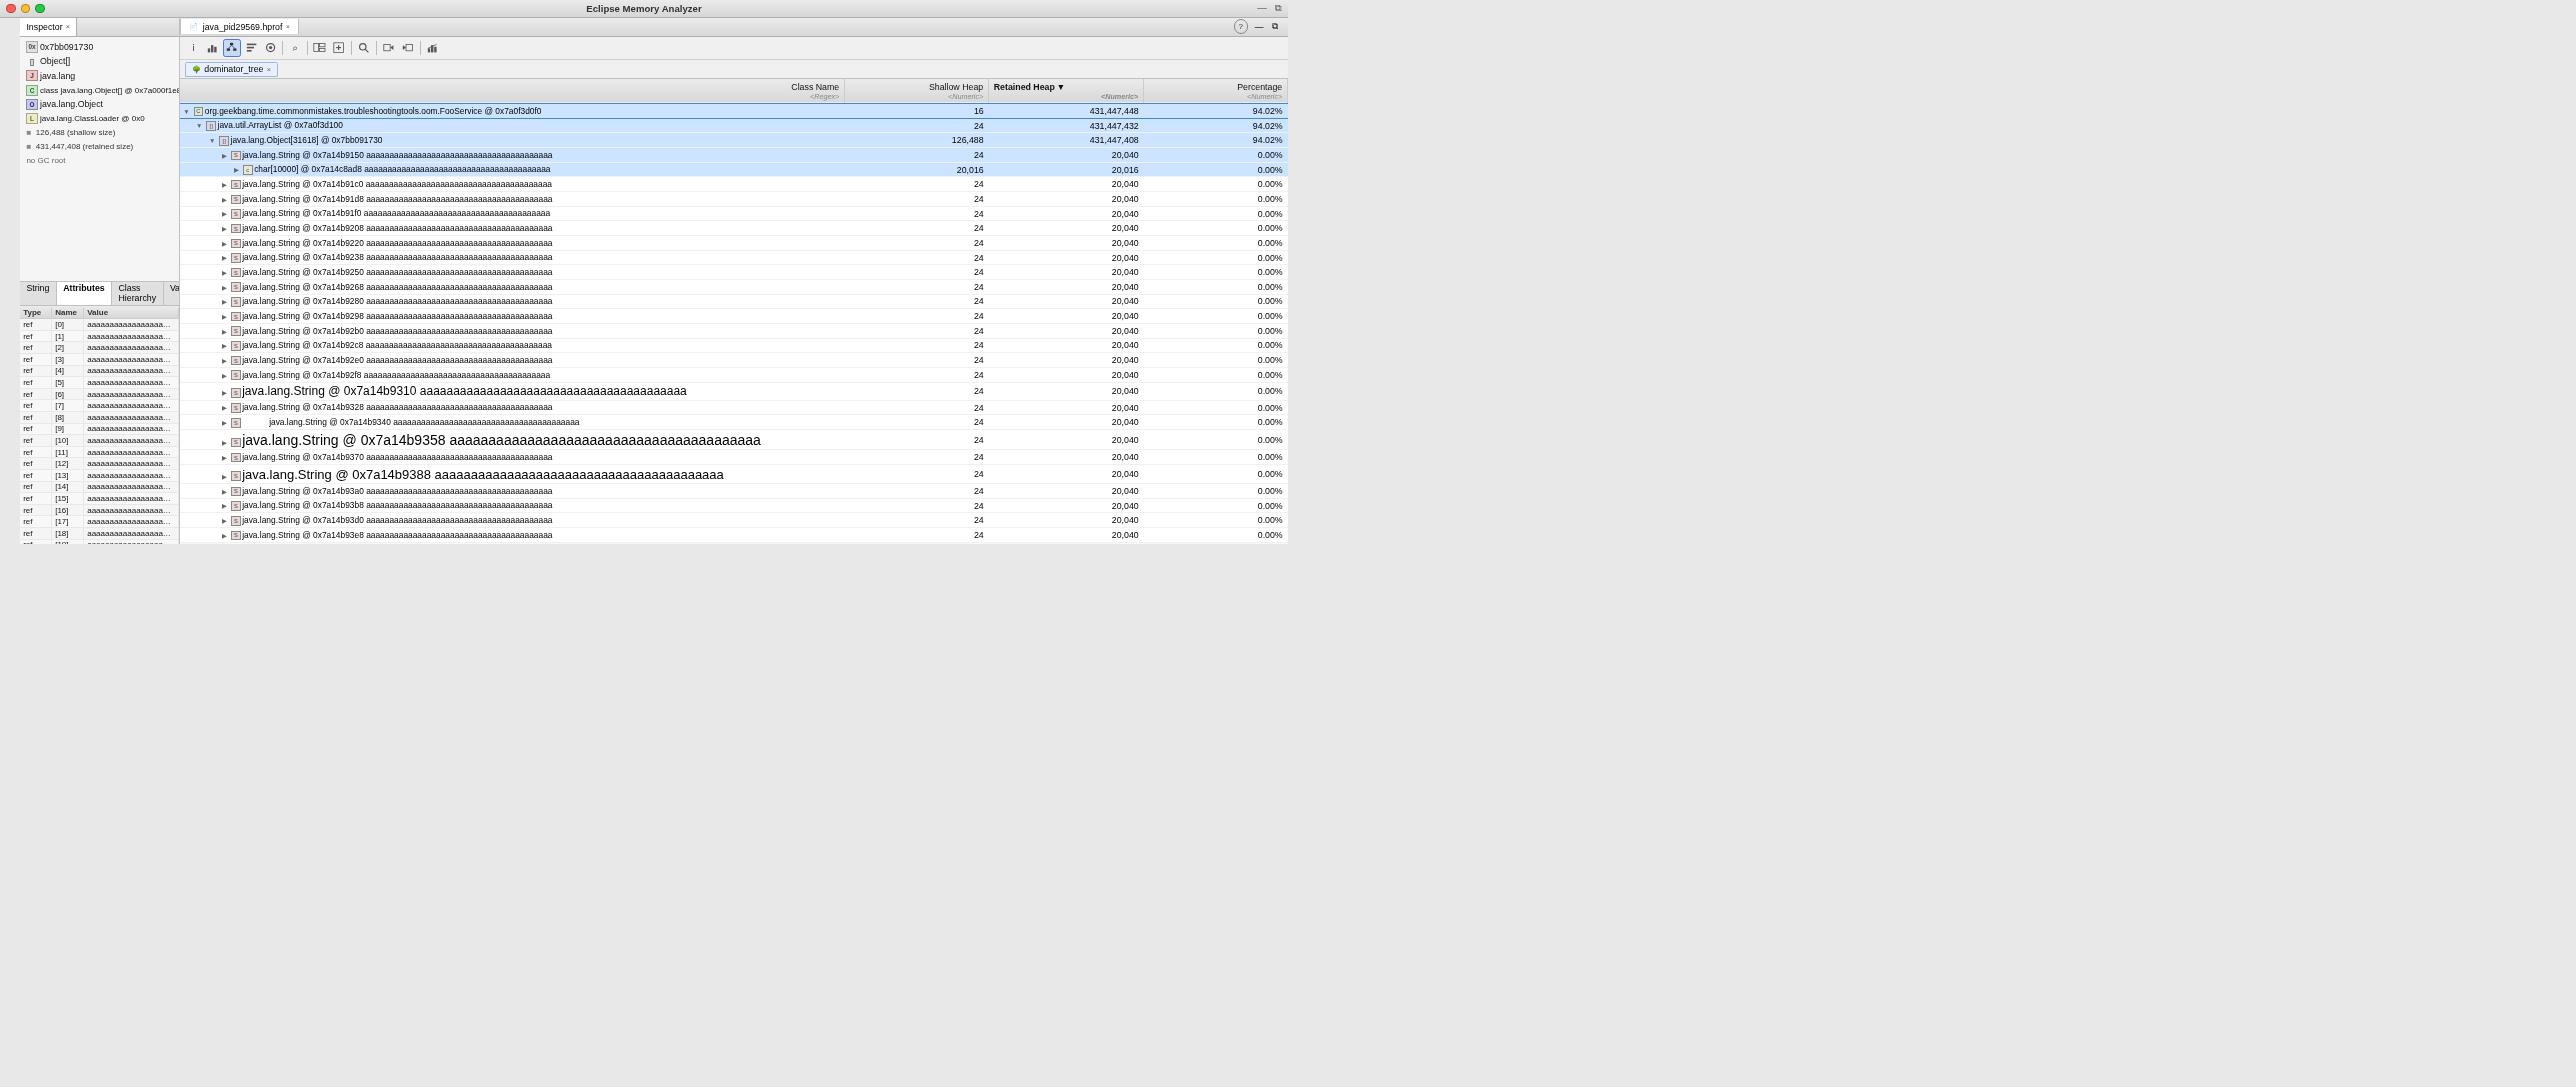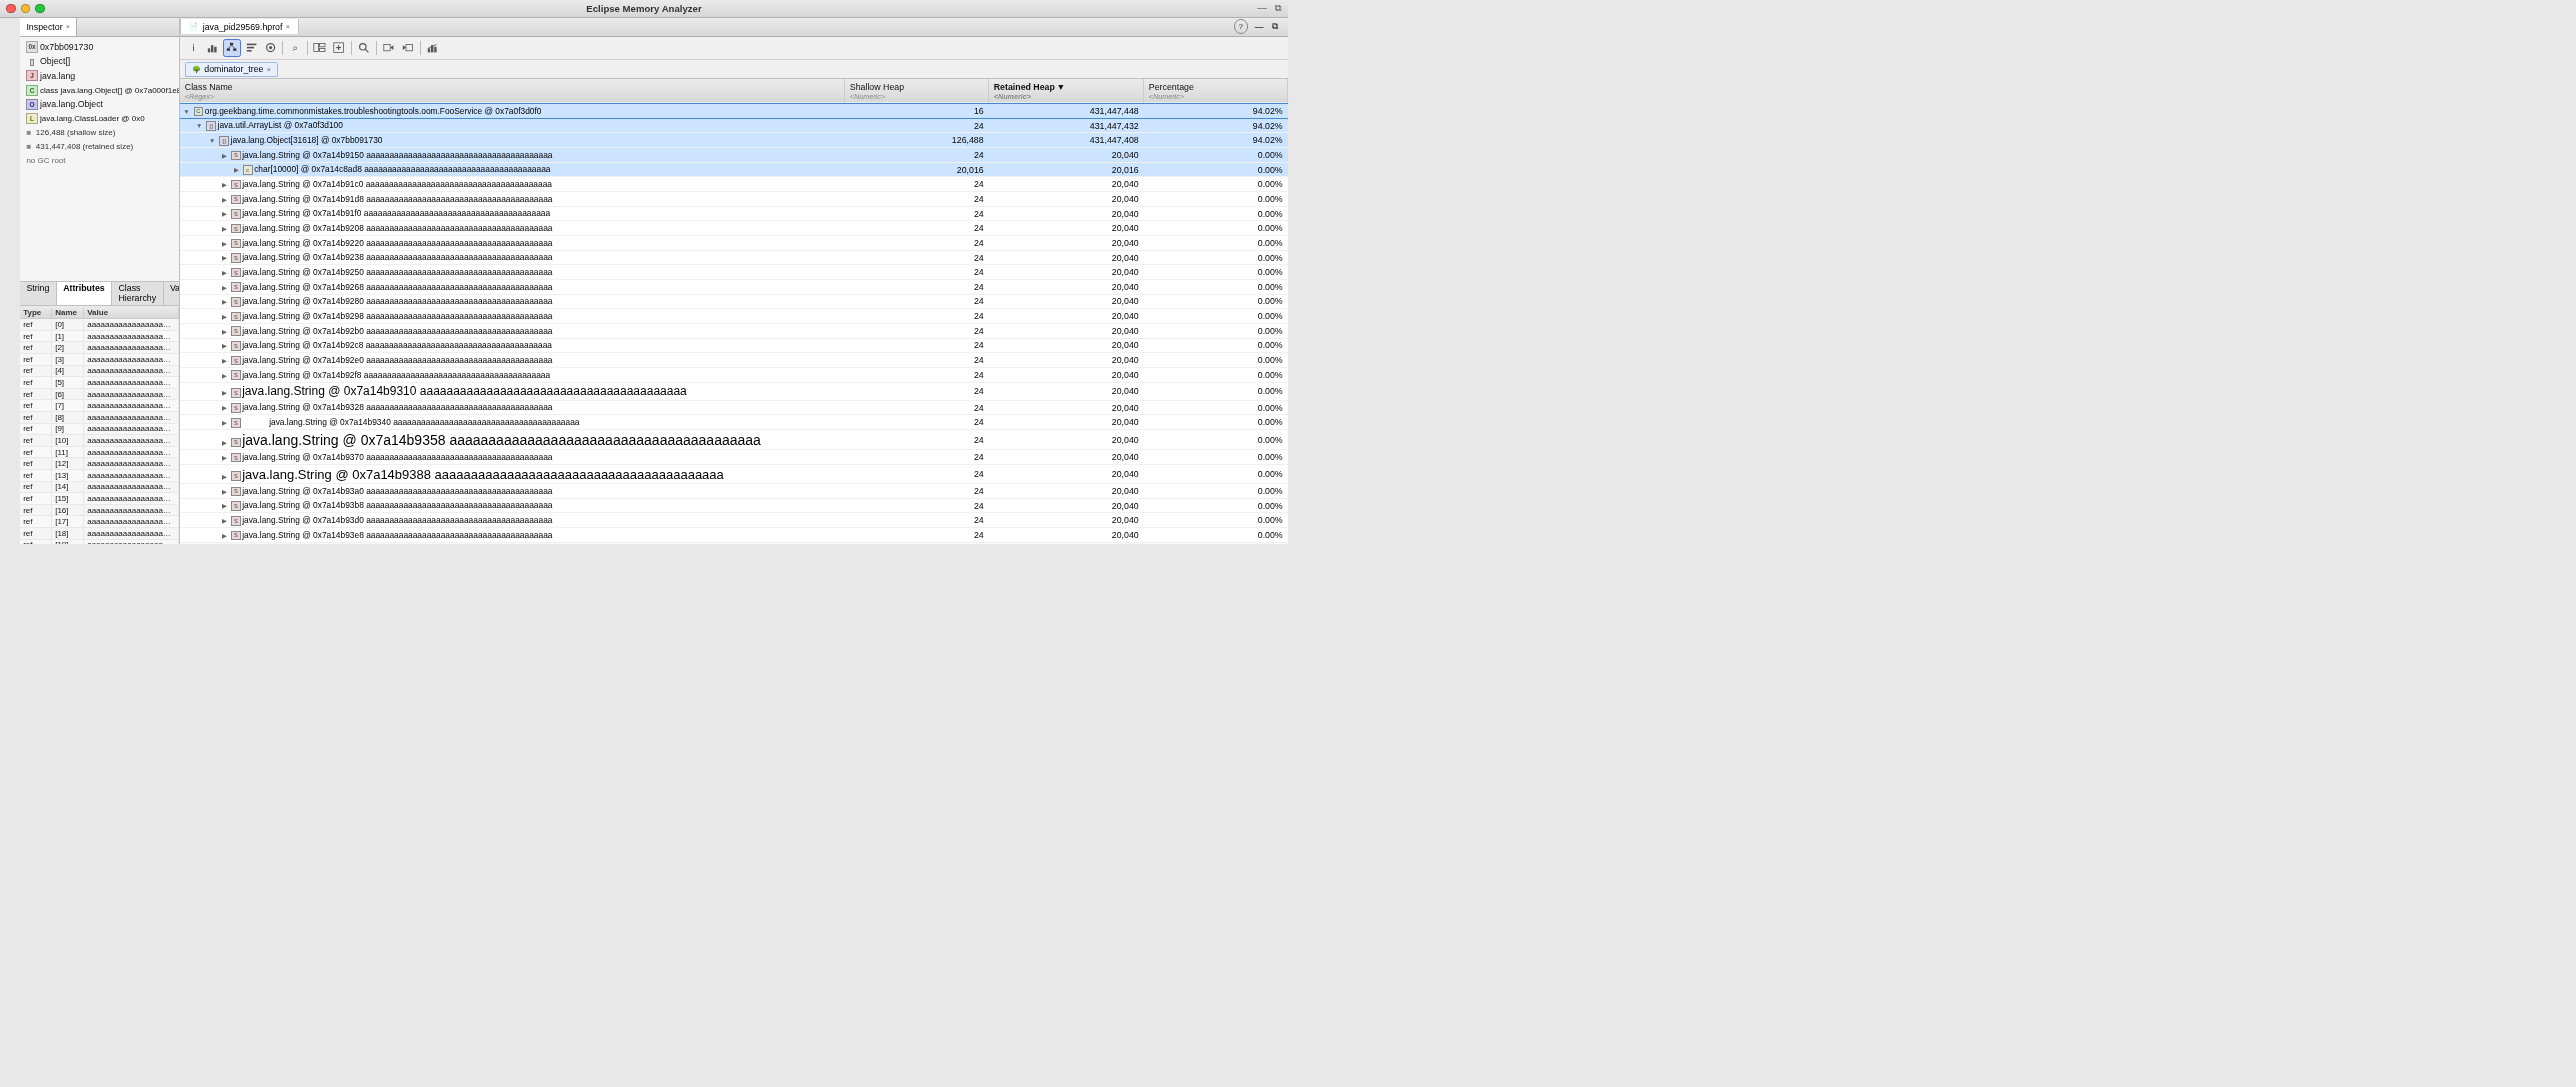--- a/index.html
+++ b/index.html
@@ -262,21 +262,21 @@
     .main-table {
       width: 100%;
       border-collapse: collapse;
       font-size: 8.8px;
     }
     .main-table thead tr {
       background: linear-gradient(to bottom, #ebebeb, #d8d8d8);
       border-bottom: 0.8px solid #bbb;
     }
     .main-table th {
-      text-align: left;
+      text-align: right;
       padding: 2.4px 4.8px;
       font-size: 8.8px;
       font-weight: 500;
       border-right: 0.8px solid #ccc;
       color: #111;
       white-space: nowrap;
       cursor: pointer;
       user-select: none;
     }
     .main-table th.sorted { font-weight: 700; }

